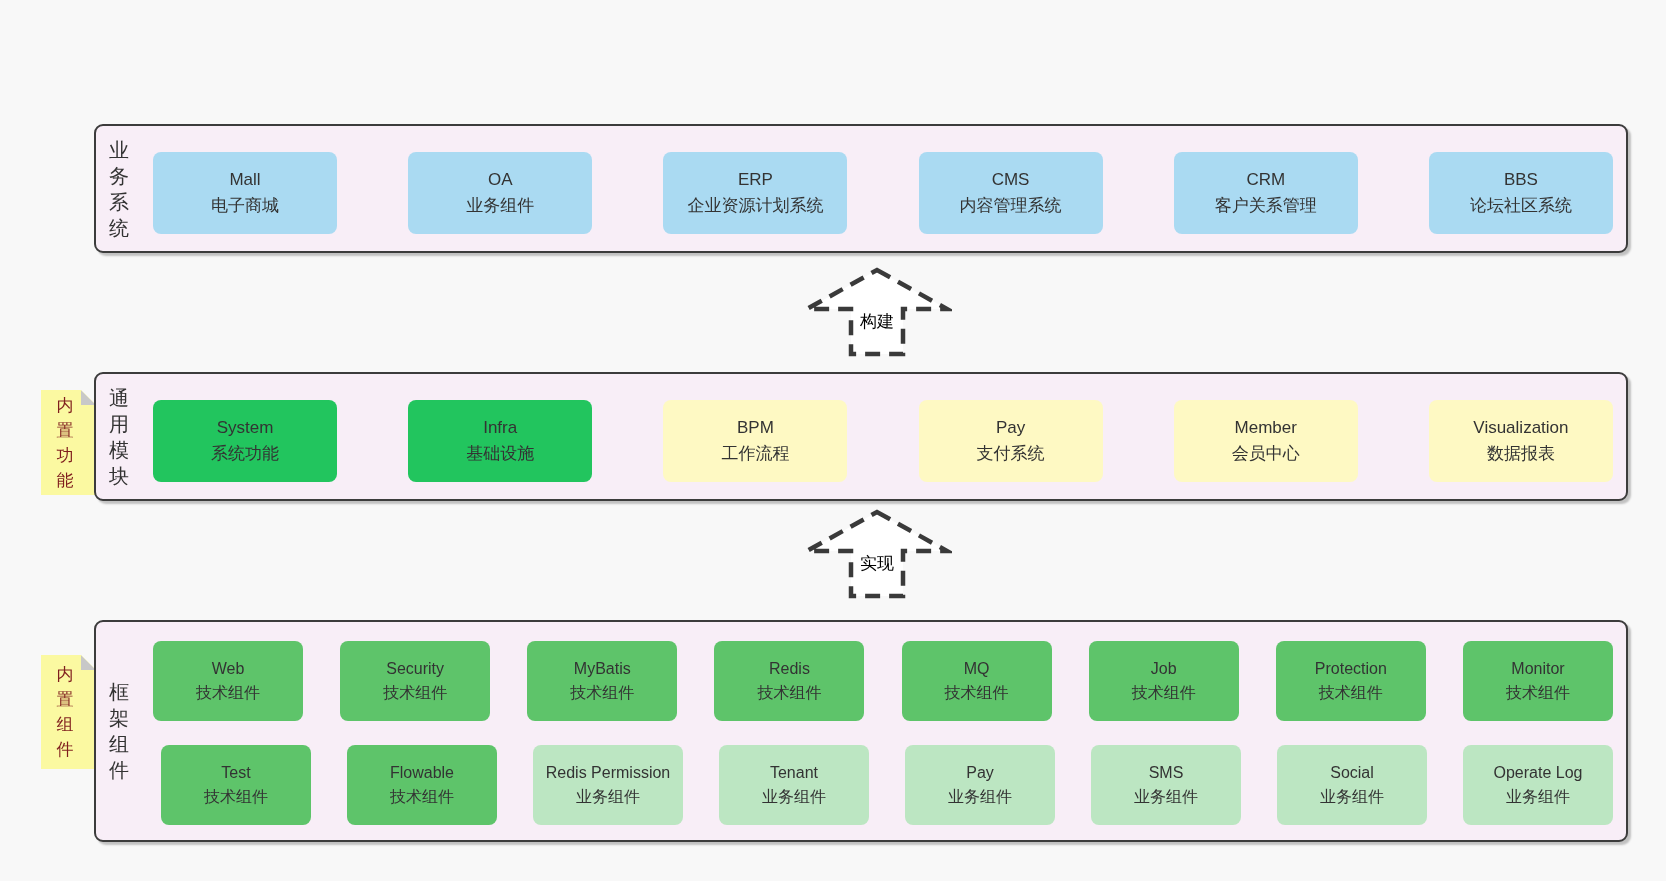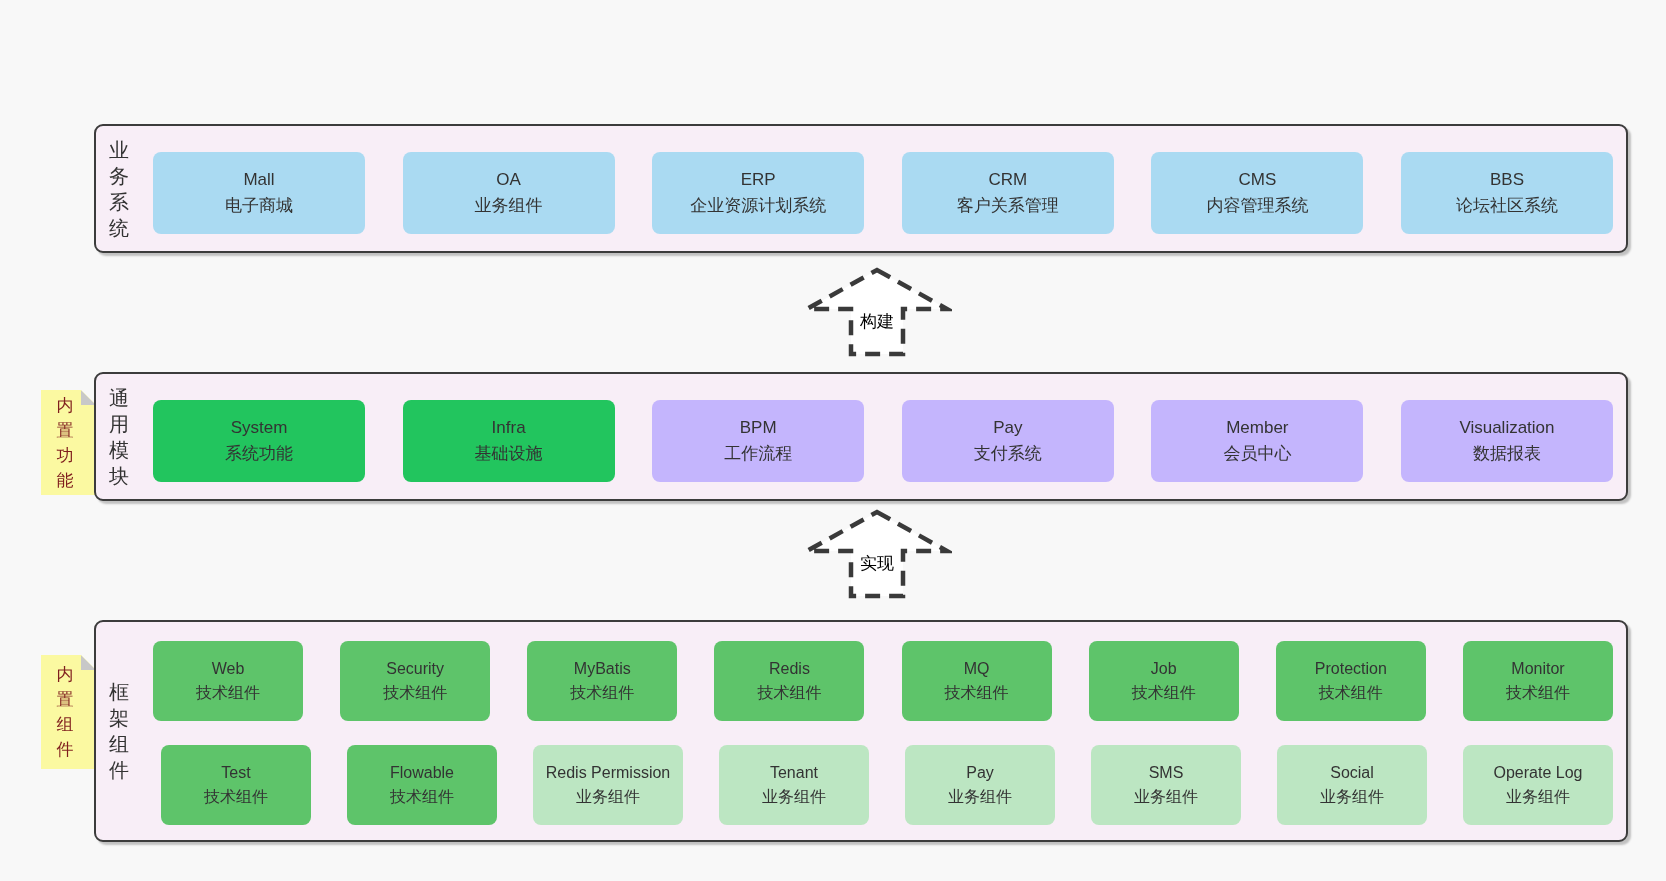--- a/index.html
+++ b/index.html
@@ -17,26 +17,26 @@
 
   .row{position:absolute;left:57px;right:13px;display:flex;justify-content:space-between;}
   .row-a{top:26px;}          
   .row-f1{top:19px;}         
   .row-f2{top:123px;padding-left:8px;}        
 
   
   .box{border-radius:8px;display:flex;flex-direction:column;justify-content:center;align-items:center;
        text-align:center;color:#333;}
   .box .bt,.box .bs{font-size:17px;line-height:26px;}
-  .w200{width:212px;height:82px;}
+  .w200{width:184px;height:82px;}
   .w150{width:150px;height:80px;}
   .w150 .bt,.w150 .bs{line-height:24px;font-size:16px;}
   .blue{background:#aadaf2;}
   .red{background:#22c55e;}
-  .pink{background:#c4b5fd;}
+  .pink{background:#fef9c3;}
   .green{background:#5ec46a;}
   .green-light{background:#bce6c2;}
 
   
   .note{position:absolute;left:41px;width:55px;background:#fbf9a1;z-index:1;
         display:flex;align-items:center;justify-content:center;
         clip-path:polygon(0 0,calc(100% - 15px) 0,100% 15px,100% 100%,0 100%);}
   .note::after{content:"";position:absolute;top:0;right:0;width:15px;height:15px;background:#c8c8c8;
         clip-path:polygon(0 0,100% 100%,0 100%);}
   .note .note-text{width:24px;font-size:17px;line-height:25px;text-align:left;word-break:break-all;color:#7f1d1d;}
@@ -74,26 +74,26 @@
       </div>
       <div class="box w200 blue">
         <div class="bt">OA</div>
         <div class="bs">业务组件</div>
       </div>
       <div class="box w200 blue">
         <div class="bt">ERP</div>
         <div class="bs">企业资源计划系统</div>
       </div>
       <div class="box w200 blue">
+        <div class="bt">CMS</div>
+        <div class="bs">内容管理系统</div>
+      </div>
+      <div class="box w200 blue">
         <div class="bt">CRM</div>
         <div class="bs">客户关系管理</div>
-      </div>
-      <div class="box w200 blue">
-        <div class="bt">CMS</div>
-        <div class="bs">内容管理系统</div>
       </div>
       <div class="box w200 blue">
         <div class="bt">BBS</div>
         <div class="bs">论坛社区系统</div>
       </div>
     </div>
   </div>
 
   <div class="arrow" id="arrow-build">
     <svg width="150" height="90" viewBox="0 0 150 90">

